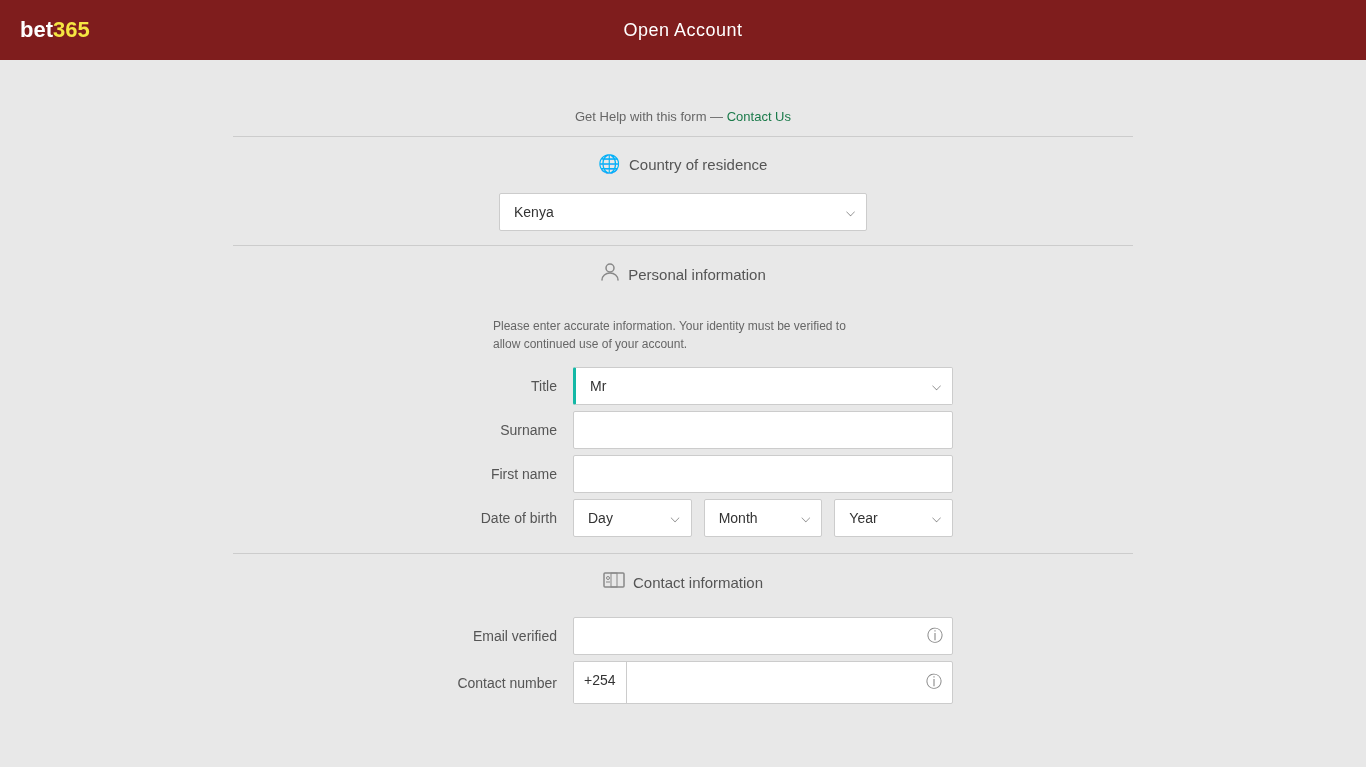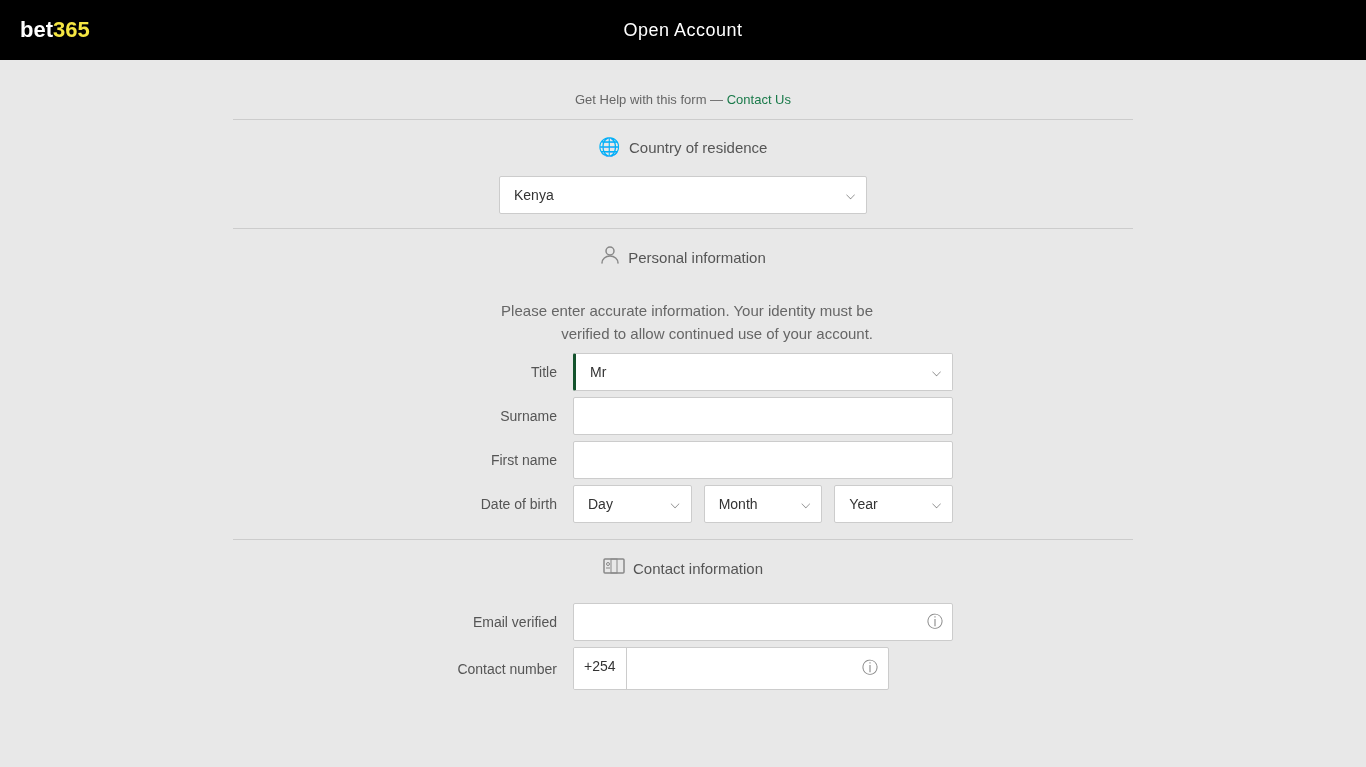--- a/index.html
+++ b/index.html
@@ -4,21 +4,21 @@
   <style>
     * { box-sizing: border-box; margin: 0; padding: 0; }
     body {
       font-family: Arial, sans-serif;
       background: #e8e8e8;
       min-height: 767px;
     }
 
     
     .header {
-      background: #000000;
+      background: #7f1d1d;
       height: 60px;
       display: flex;
       align-items: center;
       justify-content: center;
       position: relative;
     }
     .header-logo {
       position: absolute;
       left: 20px;
       display: flex;
@@ -36,21 +36,21 @@
     }
     .header-title {
       color: #fff;
       font-size: 18px;
       letter-spacing: 0.5px;
     }
 
     
     .main {
       max-width: 900px;
-      margin: 0 auto;
+      margin: 17px auto;
       padding: 20px 0;
     }
 
     
     .help-bar {
       text-align: center;
       padding: 12px 0;
       font-size: 13px;
       color: #666;
     }
@@ -154,21 +154,21 @@
       width: 368px;
       position: relative;
     }
 
     
     .title-select-wrapper {
       position: relative;
       width: 100%;
     }
     .title-select-wrapper .form-select {
-      border-left: 3px solid #14532d;
+      border-left: 3px solid #14b8a6;
     }
     .title-select-wrapper .chevron {
       position: absolute;
       right: 12px;
       top: 50%;
       transform: translateY(-50%);
       pointer-events: none;
       color: #666;
       font-size: 12px;
     }
@@ -178,25 +178,25 @@
       display: flex;
       gap: 12px;
       width: 380px;
     }
     .dob-wrapper .select-wrapper {
       flex: 1;
     }
 
     
     .info-text {
-      text-align: right;
-      font-size: 15px;
+      text-align: left;
+      font-size: 12px;
       color: #666;
       line-height: 1.5;
-      padding: 8px 0 8px;
+      padding: 8px 0 14px;
       max-width: 380px;
       margin: 0 auto;
     }
 
     
     .input-with-icon {
       position: relative;
       width: 100%;
     }
     .input-with-icon .form-input {
@@ -208,21 +208,21 @@
       top: 50%;
       transform: translateY(-50%);
       color: #888;
       font-size: 16px;
       cursor: pointer;
     }
 
     
     .contact-number-wrapper {
       display: flex;
-      width: 316px;
+      width: 380px;
       border: 1px solid #ccc;
       background: #fff;
       border-radius: 2px;
       overflow: hidden;
     }
     .country-code {
       padding: 10px 10px;
       font-size: 14px;
       color: #333;
       background: #fff;

